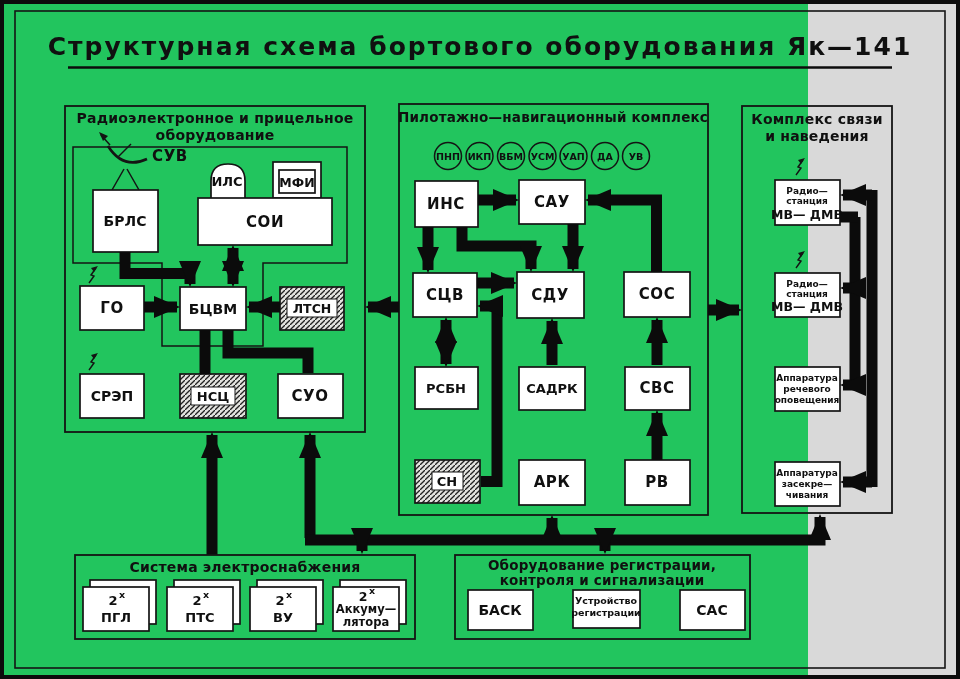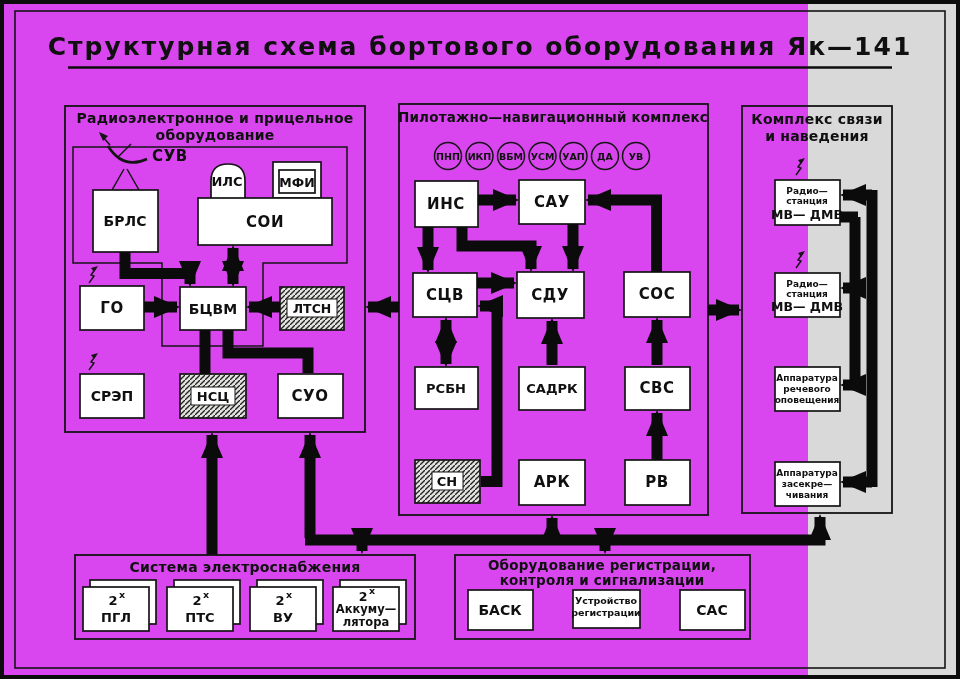--- a/index.html
+++ b/index.html
@@ -1,16 +1,16 @@
 <!DOCTYPE html>
 <html><head>
 <meta charset="utf-8">
 <style>
   html,body{margin:0;padding:0;background:#d9d9d9;}
-  .page{width:808px;height:679px;position:relative;background:#d946ef;}
+  .page{width:808px;height:679px;position:relative;background:#22c55e;}
   svg{display:block;}
   text{font-family:"DejaVu Sans","Liberation Sans",sans-serif;font-weight:bold;fill:#101010;text-anchor:middle;}
   .title{font-size:25px;letter-spacing:2px;}
   .bt{font-size:14px;letter-spacing:.2px;}
   .bt2{font-size:13.5px;letter-spacing:.2px;}
   .lbl{font-size:15px;letter-spacing:.6px;}
   .lbl14{font-size:14px;}
   .lbl13{font-size:13px;}
   .lbl12{font-size:12.5px;}
   .sm{font-size:9px;}

